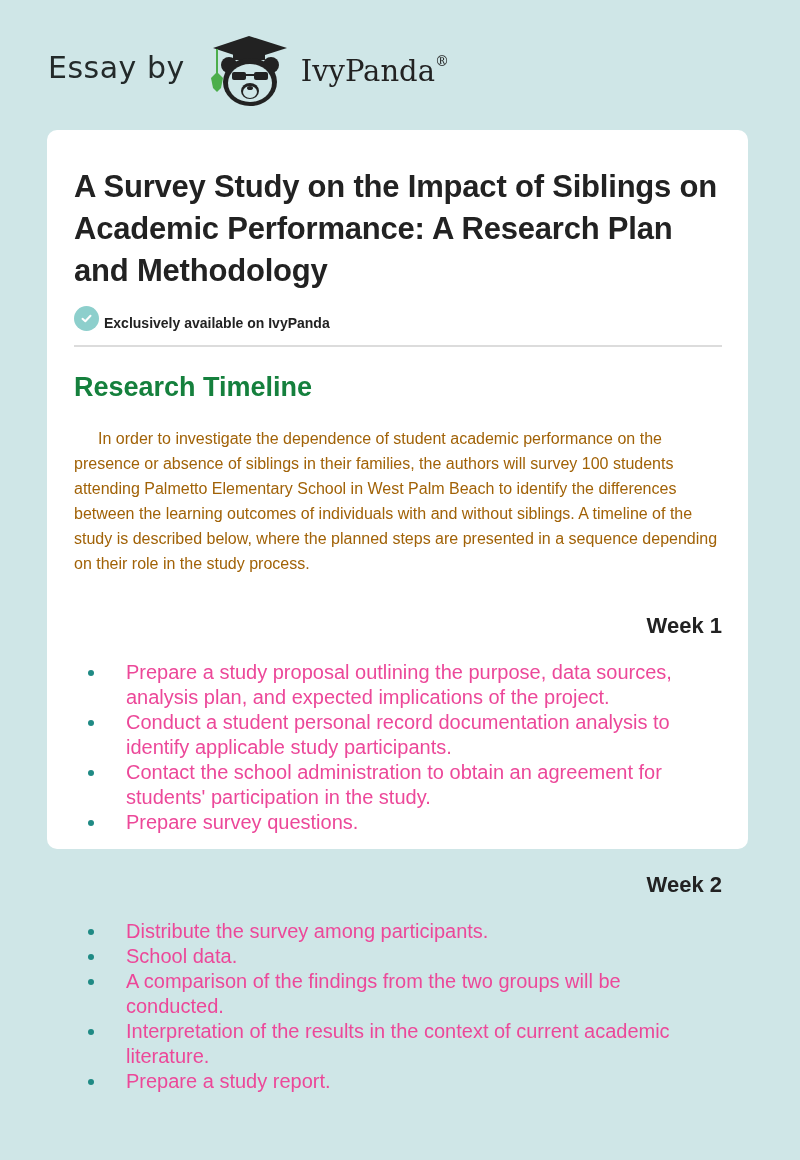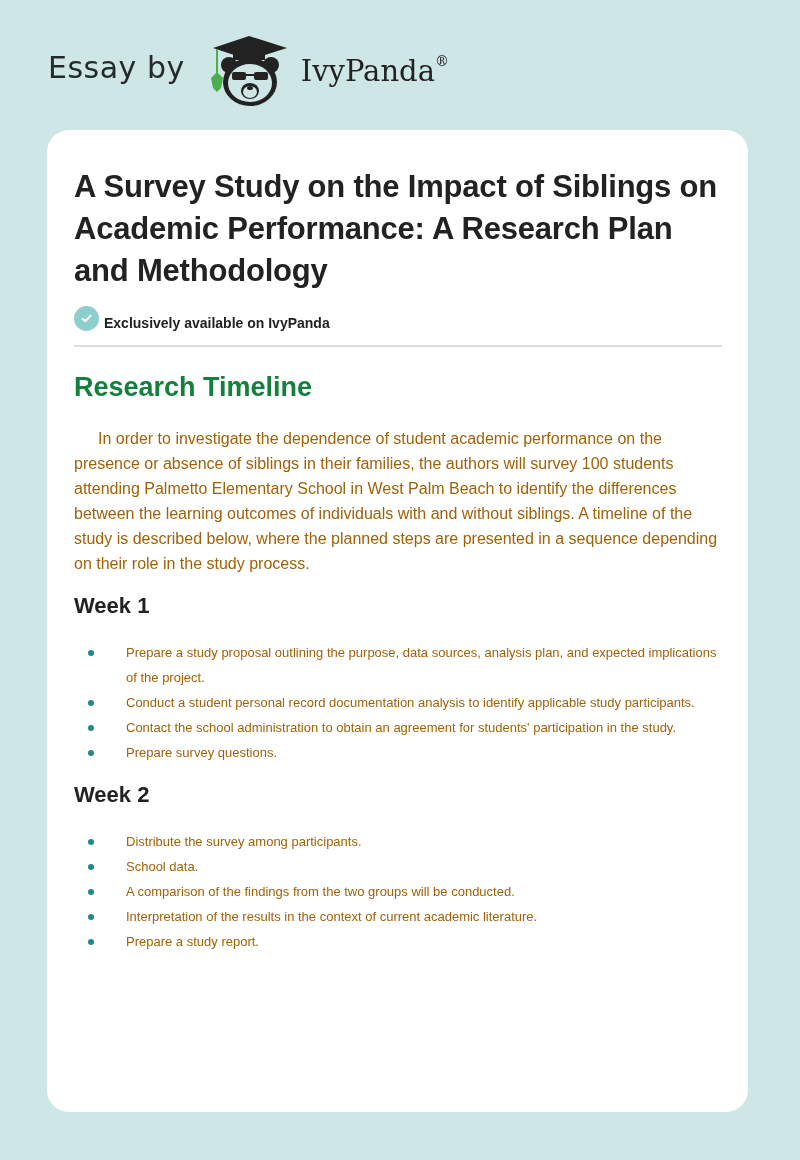--- a/index.html
+++ b/index.html
@@ -22,22 +22,22 @@
   }
   .logo-icon { width: 92px; height: 76px; margin-right: 6px; }
   .brand {
     font-family: "DejaVu Serif", serif;
     font-weight: normal; font-size: 29px; color: #222;
     margin-top: 2px; position: relative;
   }
   .brand sup { font-size: 14px; position: relative; top: -4px; }
 
   .card {
-    position: absolute; left: 47px; top: 130px; width: 701px; height: 982px;
-    background: #ffffff; border-radius: 22px;
+    position: absolute; left: 47px; top: 130px; width: 701px; height: 719px;
+    background: #ffffff; border-radius: 10px;
     padding: 36px 26px 0 27px;
   }
   .title {
     font-size: 31px; font-weight: bold; line-height: 42px; color: #222;
     letter-spacing: -0.2px; margin-top: 0px;
   }
   .exclusive {
     display: flex; align-items: flex-end; margin-top: 14px;
   }
   .check-badge {
@@ -48,25 +48,25 @@
   .exclusive-text { font-size: 14px; font-weight: bold; color: #222; }
   .divider { height: 2px; background: #dcdcdc; margin-top: 14px; }
 
   h2.section {
     font-size: 27px; font-weight: bold; margin-top: 24px; line-height: 32px; color: #15803d;
   }
   p.body {
     font-size: 16px; line-height: 25px; margin-top: 23px; text-indent: 24px; color: #a16207;
   }
   h3.week {
-    font-size: 22px; font-weight: bold; margin-top: 16px; line-height: 28px; color: #222;
+    font-size: 22px; font-weight: bold; margin-top: 36px; line-height: 28px; color: #222; text-align: right;
   }
   ul.items { list-style: none; margin-top: 20px; }
   ul.items li {
-    position: relative; padding-left: 52px; font-size: 13px; line-height: 25px; color: #a16207;
+    position: relative; padding-left: 52px; font-size: 20px; line-height: 25px; color: #ec4899;
   }
   ul.items li .bullet {
     position: absolute; left: 14px; top: 10px; width: 6px; height: 6px; border-radius: 50%;
     background: #1f8a84;
   }
   .w1 { margin-top: 18px; }
   .w2 { margin-top: 18px; }
   .items.w2list { margin-top: 20px; }
 </style>
 </head>

